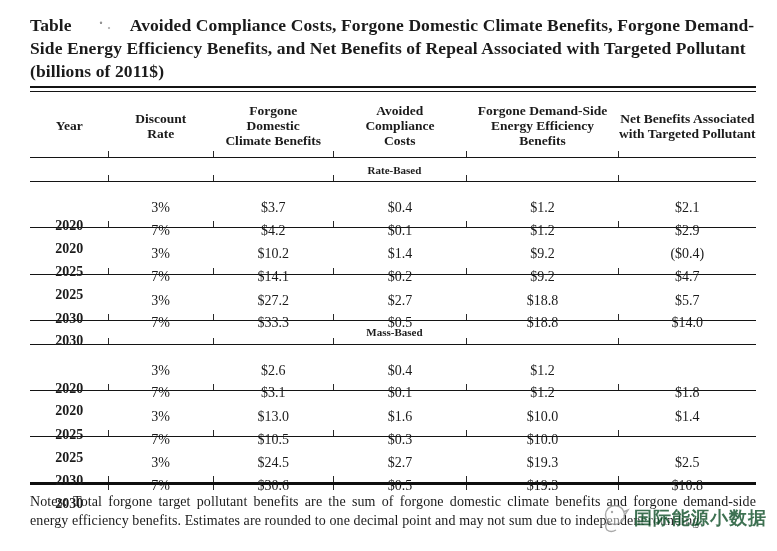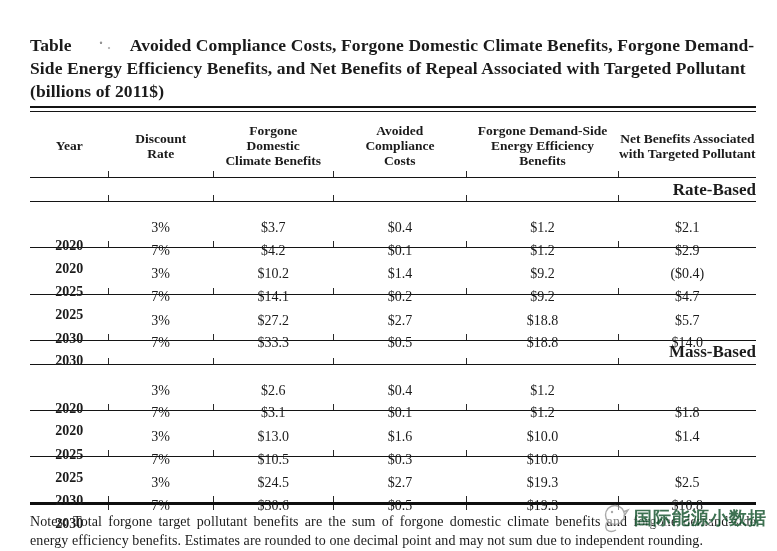--- a/index.html
+++ b/index.html
@@ -3,21 +3,21 @@
 <meta charset="utf-8">
 <style>
   html,body{margin:0;padding:0;}
   body{
     width:777px;height:551px;position:relative;overflow:hidden;
     background:#ffffff;
     font-family:"Liberation Serif","DejaVu Serif",serif;
     color:#1b1b1b;
     -webkit-font-smoothing:antialiased;
   }
-  .page{position:absolute;left:30px;top:34px;width:726px;}
+  .page{position:absolute;left:30px;top:14px;width:726px;}
 
   
   .title{
     font-size:17.5px;font-weight:bold;line-height:1.3;
     letter-spacing:.1px;text-align:left;
   }
   .gap{
     display:inline-block;width:58px;height:10px;vertical-align:baseline;
     background:
       radial-gradient(circle at 50% 30%, rgba(60,60,60,.55) 1px, transparent 1.6px) no-repeat 26px 0px / 6px 6px,
@@ -41,21 +41,21 @@
   .header{min-height:63px;border-bottom:1.6px solid #141414;}
   .header .cell{font-weight:bold;font-size:13.5px;}
   .header .cell span{display:inline-block;}
   .header .cell:nth-child(2) span{max-width:70px;}
   .header .cell:nth-child(3) span{max-width:100px;}
   .header .cell:nth-child(4) span{max-width:86px;}
   .header .cell:nth-child(5) span{max-width:148px;}
   .header .cell:nth-child(6) span{max-width:142px;}
 
   .lrow{height:23px;border-bottom:1.6px solid #141414;}
-  .slabel{font-weight:bold;font-size:17px;padding-left:3px;grid-column:1 / -1;text-align:right;}
+  .slabel{font-weight:bold;font-size:11px;padding-left:3px;grid-column:1 / -1;text-align:center;}
   .drow{height:22.6px;}
   .group{border-bottom:1.6px solid #141414;}
   .group.lastg{border-bottom:3px solid #0f0f0f;}
 
   
   .tk{
     background-image:
       linear-gradient(#2a2a2a,#2a2a2a),
       linear-gradient(#2a2a2a,#2a2a2a),
       linear-gradient(#2a2a2a,#2a2a2a),

